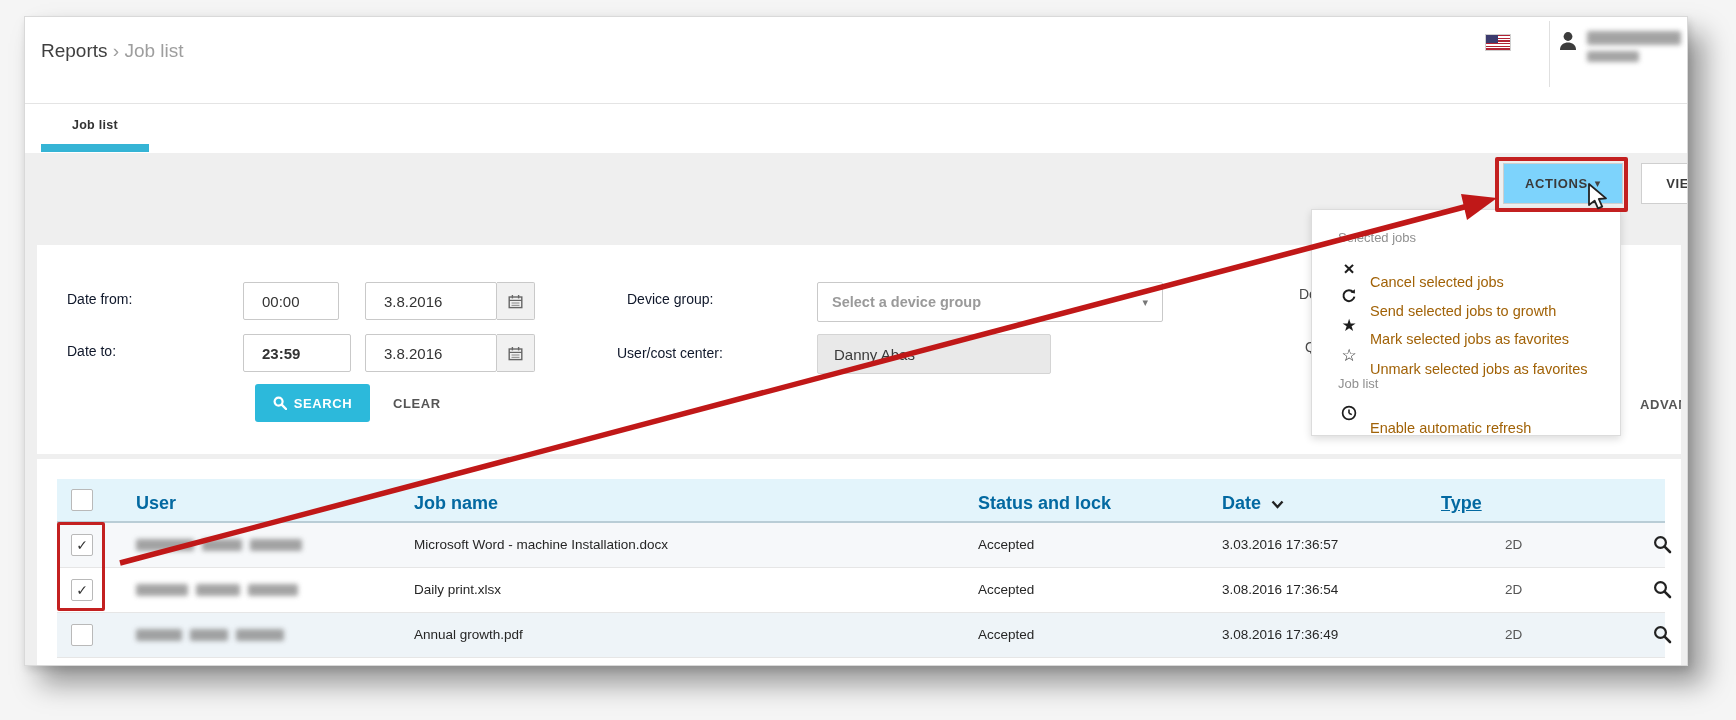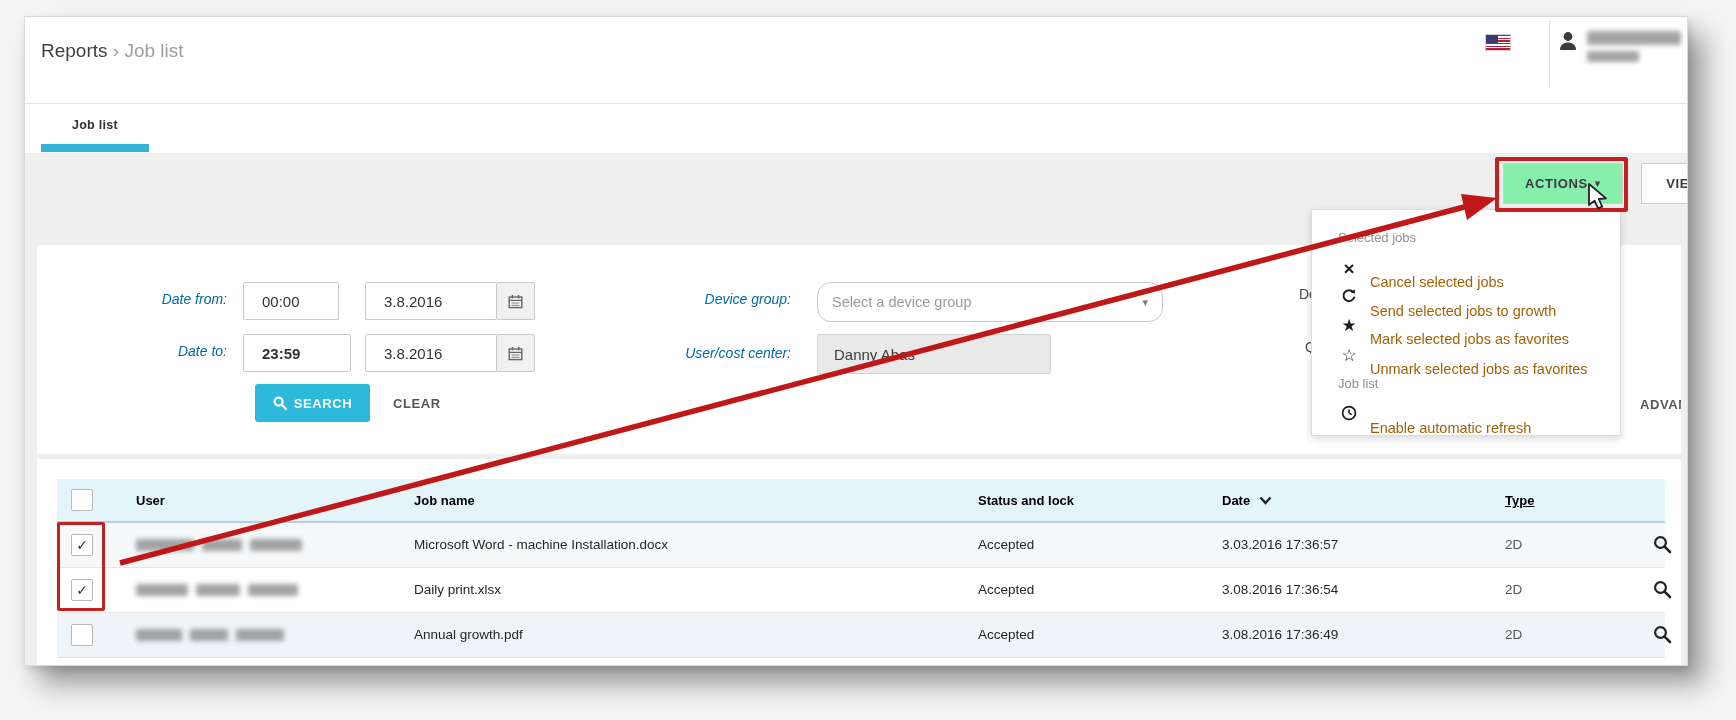--- a/index.html
+++ b/index.html
@@ -39,48 +39,48 @@
   .tab .t-label{position:absolute;left:0;top:14px;width:108px;text-align:center;
     font-size:12.5px;font-weight:bold;color:#333;letter-spacing:.3px;}
   .tab .t-underline{position:absolute;left:0;top:40px;width:108px;height:8px;background:#35b4d5;}
 
   
   .content-bg{position:absolute;left:0;top:136px;width:1664px;height:514px;background:#efefef;}
 
   
   .btn{box-sizing:border-box;font-size:13px;font-weight:bold;color:#3a3a3a;letter-spacing:.6px;
     display:flex;align-items:center;justify-content:center;cursor:pointer;}
-  .btn-actions{left:1478px;top:146px;width:120px;height:41px;background:#86efac;border:1px solid #cfcfcf;}
+  .btn-actions{left:1478px;top:146px;width:120px;height:41px;background:#7dd3fc;border:1px solid #cfcfcf;}
   .btn-view{left:1616px;top:146px;width:86px;height:41px;background:#fff;border:1px solid #cfcfcf;}
   .caret{font-size:11px;margin-left:7px;color:#444;}
 
   
   .filter-panel{position:absolute;left:12px;top:228px;width:1644px;height:209px;background:#fff;overflow:hidden;}
-  .f-label{position:absolute;font-size:14px;color:#0369a1;text-align:right;font-style:italic;}
+  .f-label{position:absolute;font-size:14px;color:#0f172a;}
   .f-input{position:absolute;box-sizing:border-box;height:38px;background:#fff;border:1px solid #c9c9c9;
     border-radius:2px;font-family:inherit;font-size:15px;color:#333;padding:0 0 0 18px;outline:none;}
   .cal-btn{position:absolute;box-sizing:border-box;width:38px;height:38px;background:#f1f1f1;
     border:1px solid #c9c9c9;border-left:none;border-radius:0 2px 2px 0;
     display:flex;align-items:center;justify-content:center;cursor:pointer;}
   .sel{position:absolute;box-sizing:border-box;height:40px;background:#fff;border:1px solid #c9c9c9;
-    border-radius:14px;display:flex;align-items:center;padding:0 14px;cursor:pointer;}
+    border-radius:2px;display:flex;align-items:center;padding:0 14px;cursor:pointer;font-weight:bold;}
   .sel .ph{font-size:14.5px;color:#9a9a9a;flex:1;}
   .sel .caret{color:#777;}
   .f-disabled{position:absolute;box-sizing:border-box;height:40px;background:#e9e9e9;border:1px solid #d4d4d4;
     border-radius:2px;display:flex;align-items:center;padding:0 16px;font-size:15px;color:#3a3a3a;}
   .btn-search{position:absolute;left:218px;top:139px;width:115px;height:38px;background:#2cb9db;border:none;
     border-radius:3px;color:#fff;font-weight:bold;font-size:13px;letter-spacing:.6px;
     display:flex;align-items:center;justify-content:center;gap:7px;cursor:pointer;}
   .lnk{position:absolute;font-size:13px;font-weight:bold;color:#555;letter-spacing:.6px;cursor:pointer;}
   .trunc{position:absolute;font-size:14px;color:#4a4a4a;}
 
   
   .table-panel{position:absolute;left:12px;top:442px;width:1644px;height:208px;background:#fff;}
   .thead{position:absolute;left:20px;top:20px;width:1608px;height:44px;background:#e3f4fb;border-bottom:2px solid #b9cdd6;box-sizing:border-box;}
-  .th{position:absolute;top:14px;font-size:13px;font-weight:bold;color:#000000;cursor:pointer;}
+  .th{position:absolute;top:14px;font-size:18px;font-weight:bold;color:#0369a1;cursor:pointer;}
   .trow{position:absolute;left:20px;width:1608px;height:45px;border-bottom:1px solid #e6e6e6;box-sizing:border-box;cursor:pointer;}
   .row-odd{background:#f6f8fa;}
   .row-even{background:#ffffff;}
   .row-alt{background:#eef4f8;}
   .td{position:absolute;top:14px;font-size:13.5px;color:#262626;}
   .td-bold{font-weight:normal;}
   .td-dim{color:#555;}
   .cbx{position:absolute;width:22px;height:22px;box-sizing:border-box;background:#fff;border:1px solid #b9b9b9;
     border-radius:2px;cursor:pointer;text-align:center;line-height:20px;font-size:14px;font-weight:bold;color:#333;}
   .row-ic{position:absolute;top:12px;cursor:pointer;}
@@ -203,21 +203,21 @@
         <div class="cbx" style="left:14px;top:10px;"></div>
         <div class="th" style="left:79px;">User</div>
         <div class="th" style="left:357px;">Job name</div>
         <div class="th" style="left:921px;">Status and lock</div>
         <div class="th" style="left:1165px;">
           <span>Date</span>
           <svg width="13" height="9" viewBox="0 0 13 9" style="margin-left:5px;">
             <polyline points="1.5,1.5 6.5,7 11.5,1.5" fill="none" stroke="#222" stroke-width="2.4"></polyline>
           </svg>
         </div>
-        <div class="th" style="left:1448px;text-decoration:underline;">Type</div>
+        <div class="th" style="left:1384px;text-decoration:underline;">Type</div>
       </div>
 
       <div class="trow row-odd" style="top:64px;">
         <div class="cbx" style="left:14px;top:11px;"><span>✓</span></div>
         <div>
           <div class="blob" style="left:79px;top:16px;width:58px;height:12px;"></div>
           <div class="blob" style="left:145px;top:16px;width:40px;height:12px;"></div>
           <div class="blob" style="left:193px;top:16px;width:52px;height:12px;"></div>
         </div>
         <div class="td" style="left:357px;">Microsoft Word - machine Installation.docx</div>

